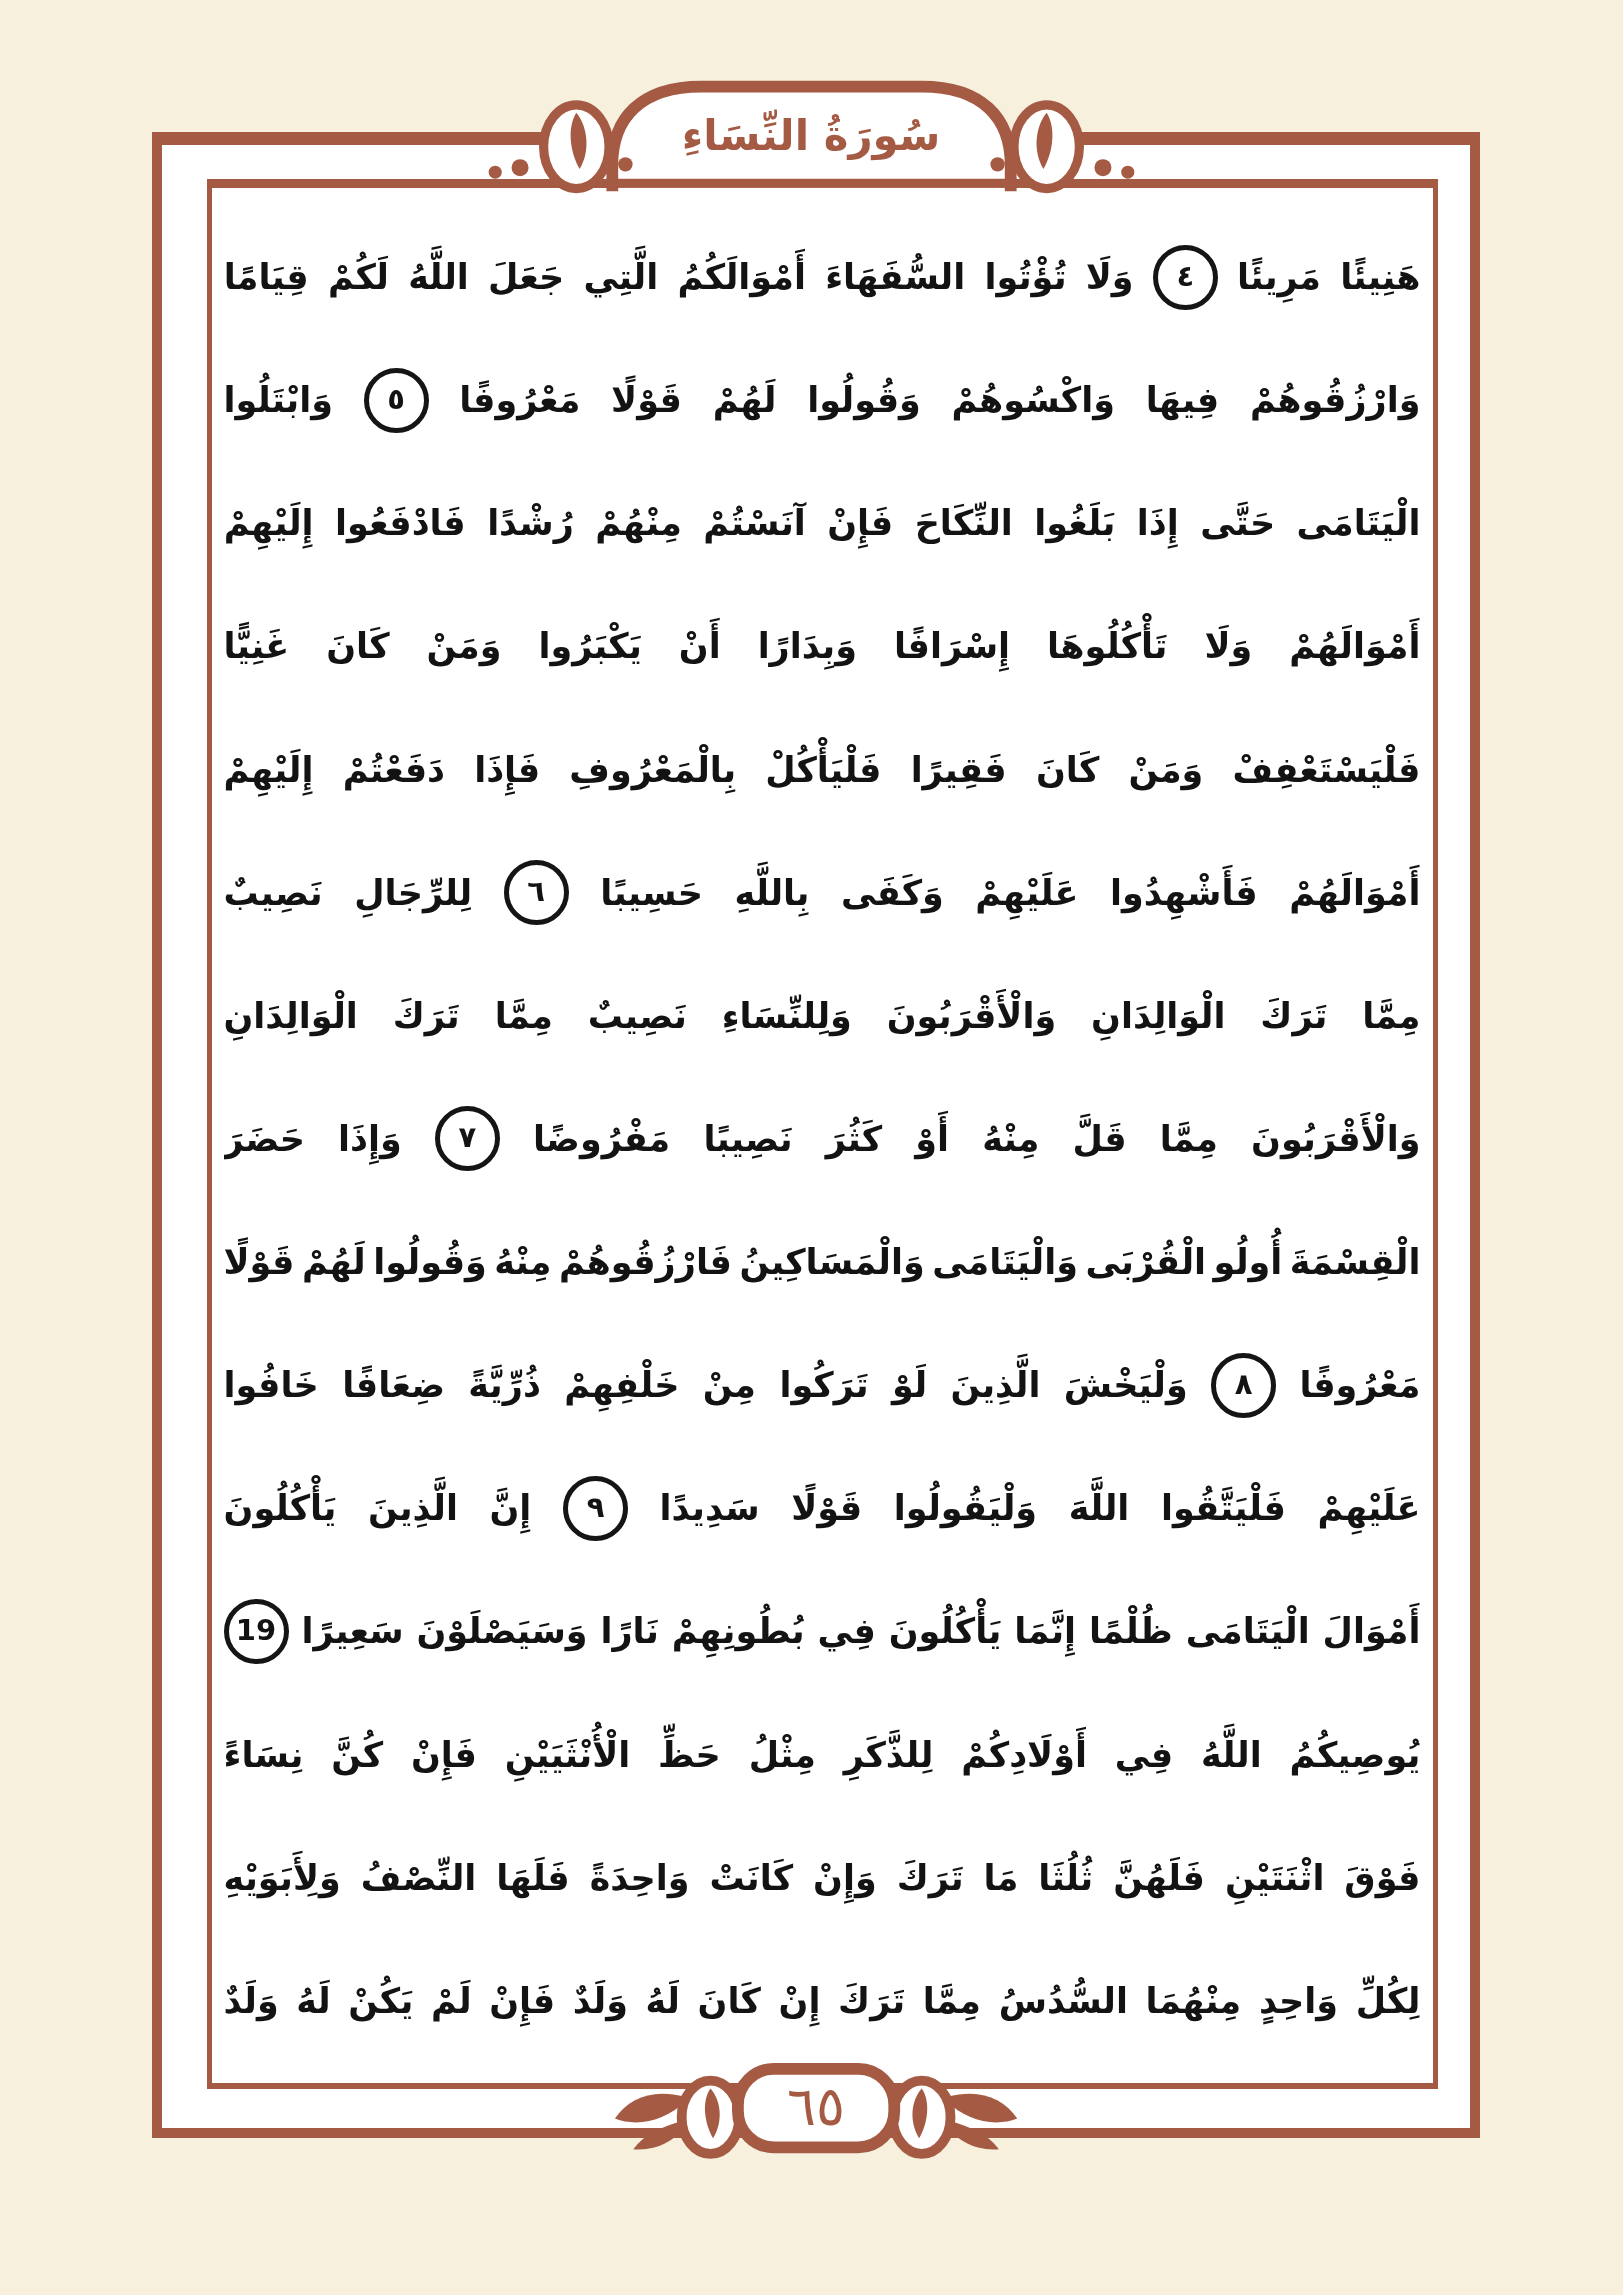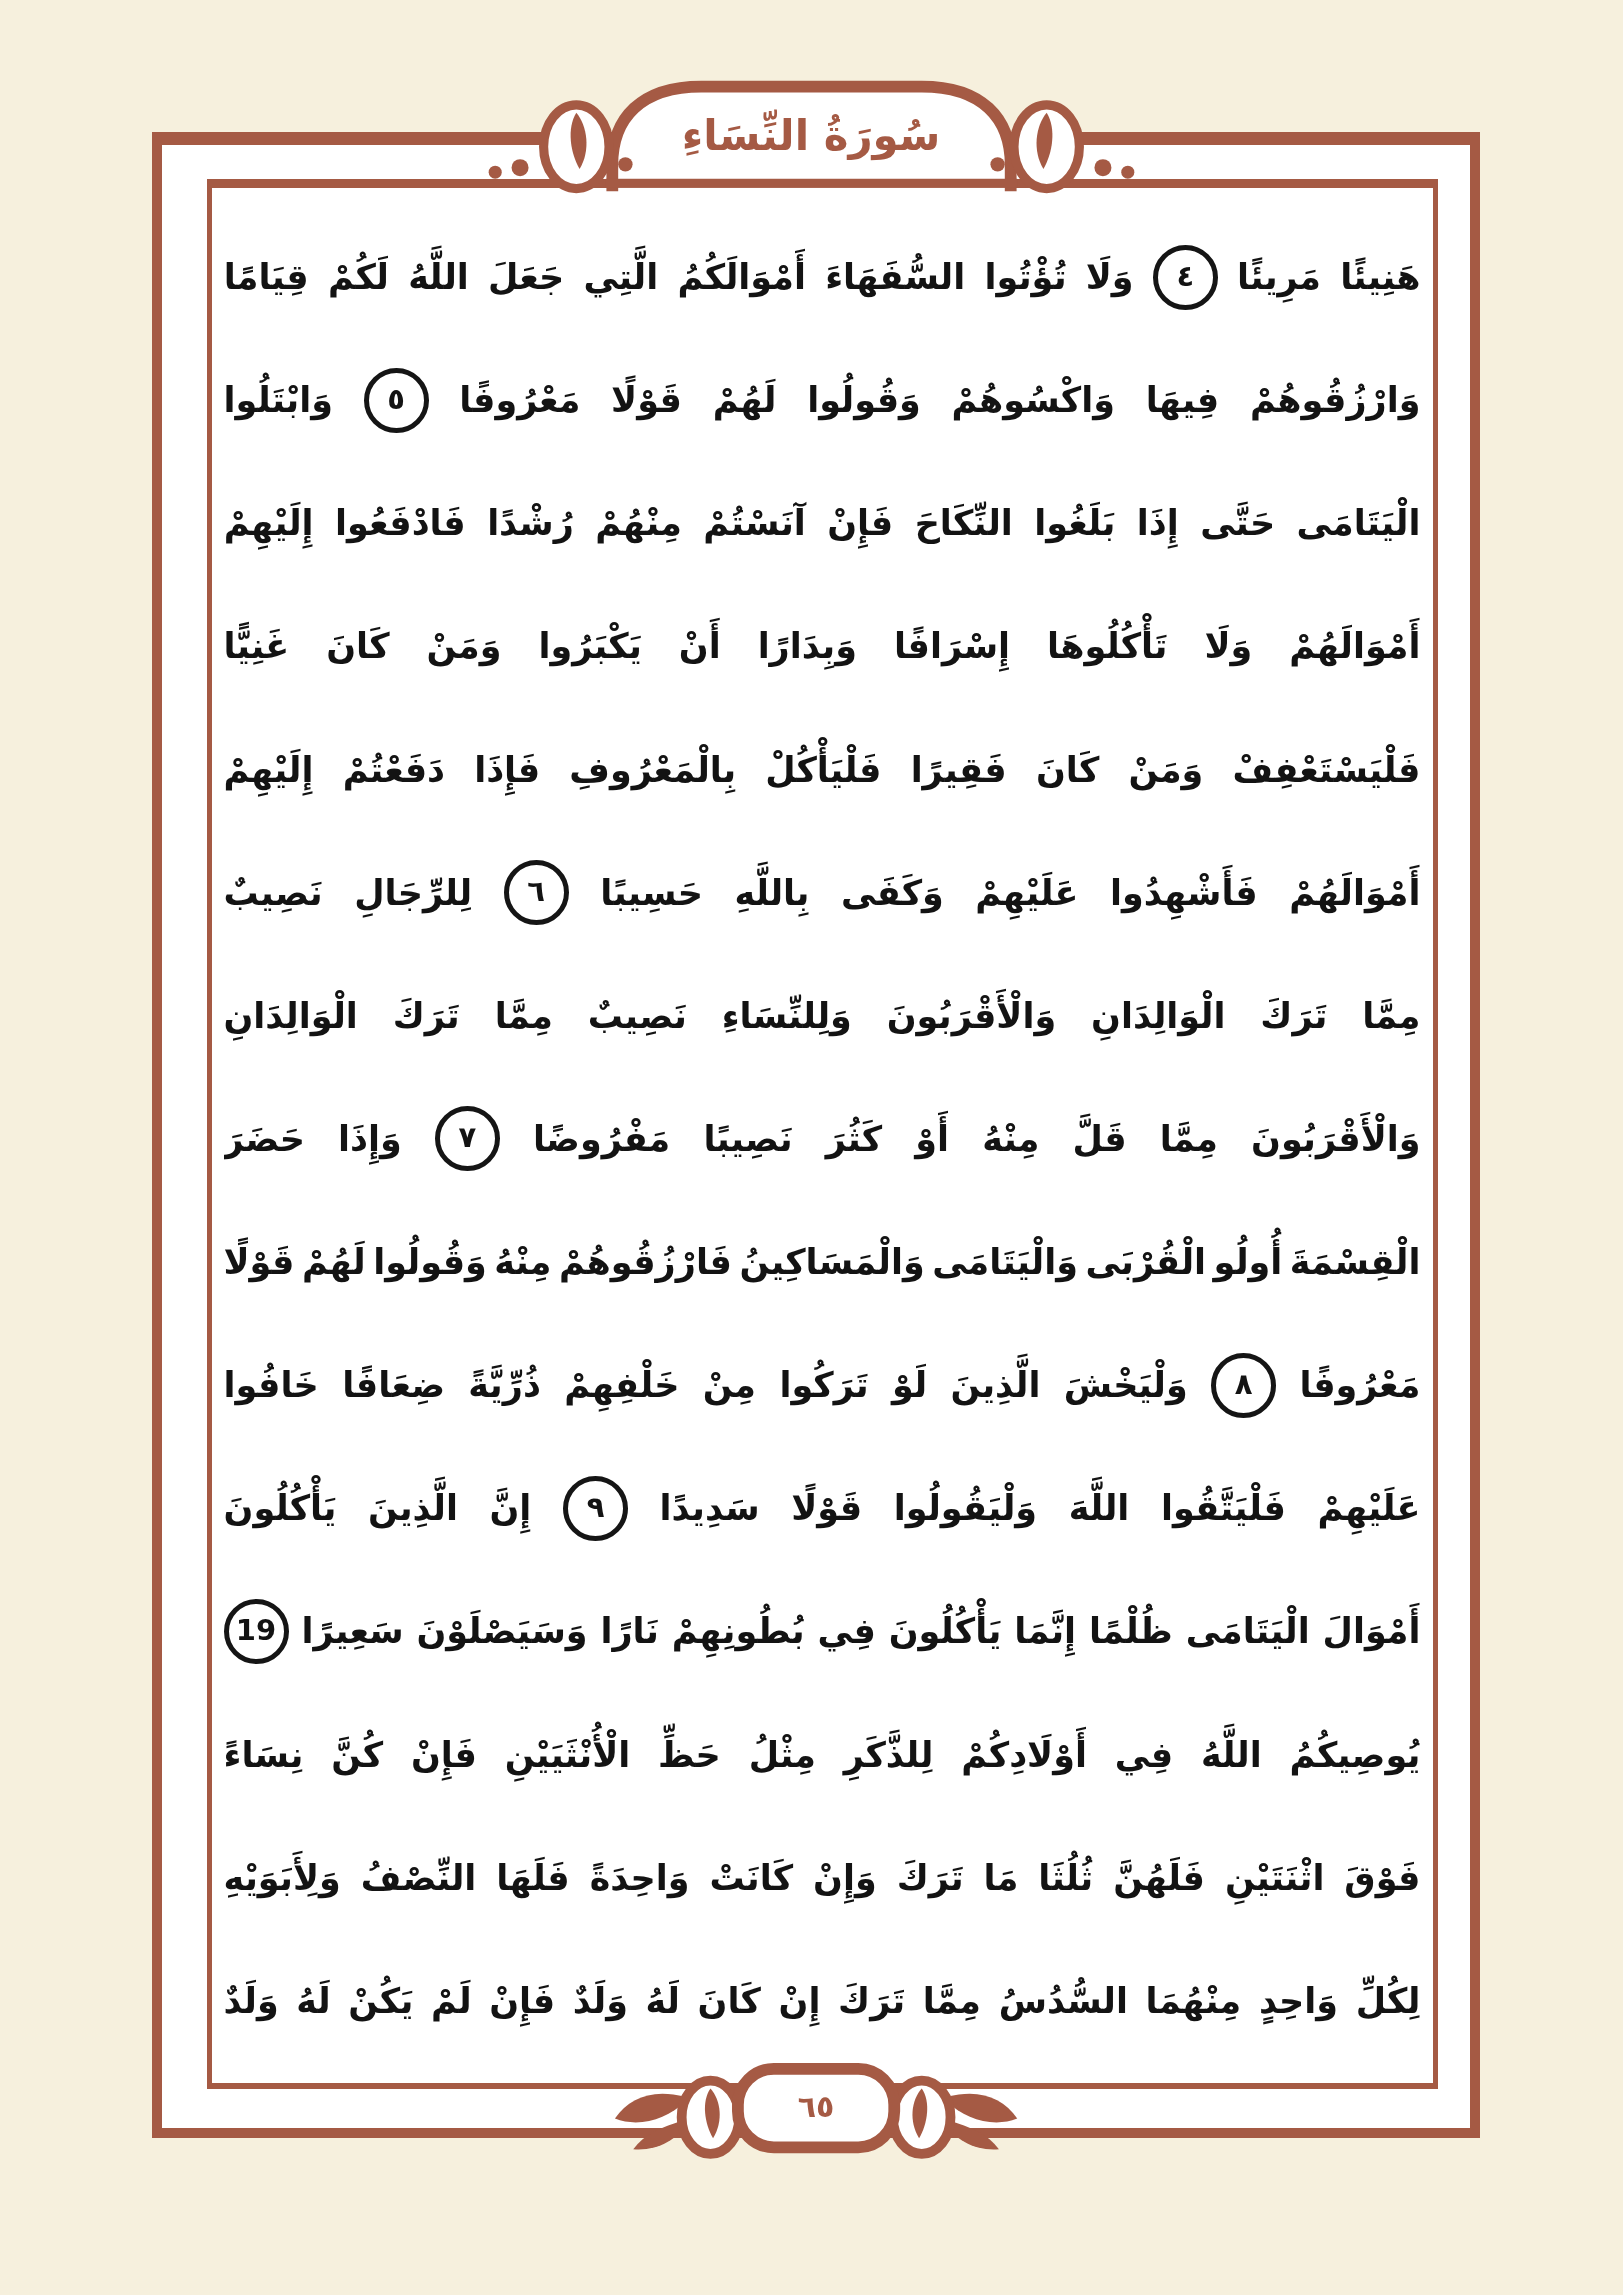--- a/index.html
+++ b/index.html
@@ -39,21 +39,21 @@
     position:absolute;left:612px;top:93px;width:398px;height:84px;
     display:flex;align-items:center;justify-content:center;
     color:var(--frame);
     font-size:42px;font-weight:bold;
     direction:rtl;white-space:nowrap;
   }
   .page-number{
     position:absolute;left:738px;top:2066px;width:156px;height:81px;
     display:flex;align-items:center;justify-content:center;
     color:var(--frame);
-    font-size:30px;font-weight:bold;
+    font-size:54px;font-weight:normal;
     direction:rtl;
   }
 
   
   .text-area{
     position:absolute;left:213px;top:188px;width:1218px;height:1894px;
     box-sizing:border-box;
     padding:27.5px 10.5px 19.6px 10.5px;
     display:flex;flex-direction:column;
     direction:rtl;

